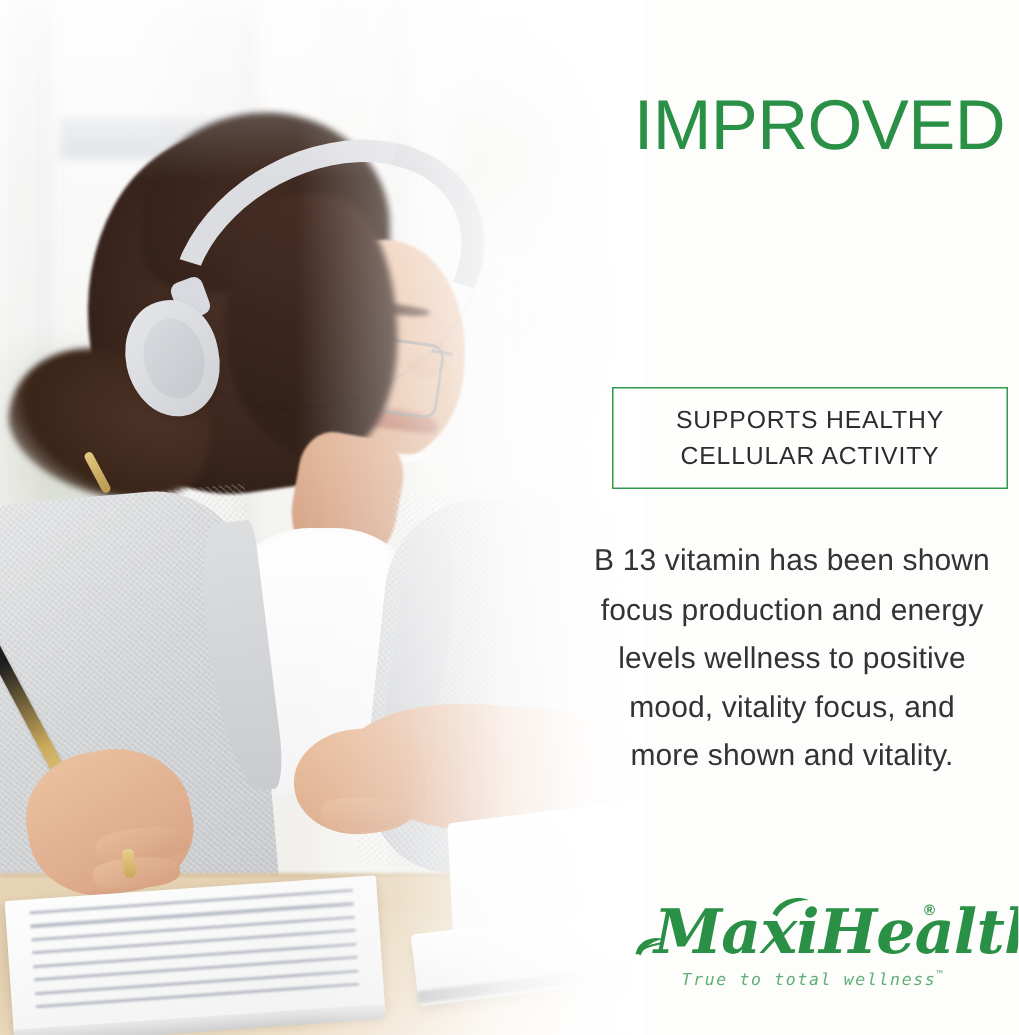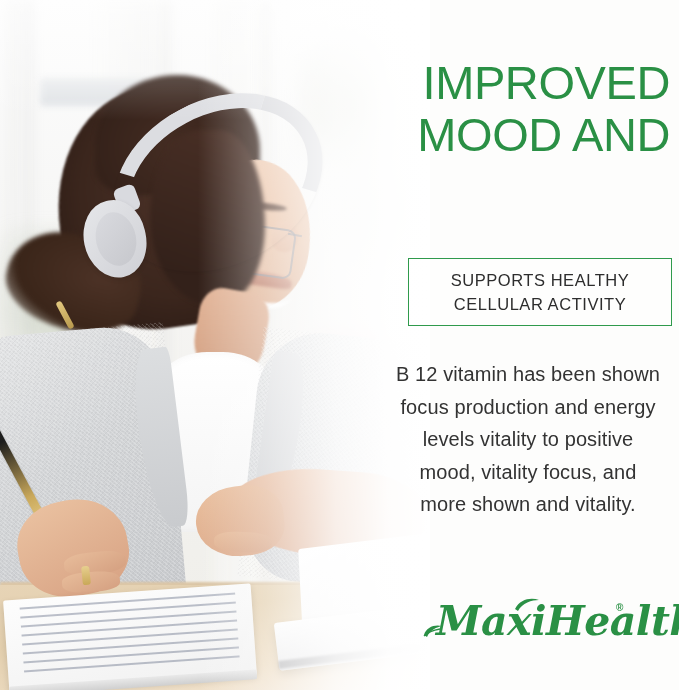--- a/index.html
+++ b/index.html
@@ -426,48 +426,50 @@
     </div>
 
     <div class="photo-soft-top"></div>
     <div class="photo-fade"></div>
   </div>
 
   <div class="content">
 
     <div class="headline">
       <span class="hl">IMPROVED</span>
-      <span class="hl">MOOD AND</span>
     </div>
 
     <div class="badge">
       <div class="badge-text">
         <span>SUPPORTS HEALTHY</span>
         <span>CELLULAR ACTIVITY</span>
       </div>
     </div>
 
     <div class="body-copy">
-      <span>B 12 vitamin has been shown</span>
+      <span>B 13 vitamin has been shown</span>
       <span>focus production and energy</span>
-      <span>levels vitality to positive</span>
+      <span>levels wellness to positive</span>
       <span>mood, vitality focus, and</span>
       <span>more shown and vitality.</span>
     </div>
 
     <div class="logo">
       <span class="leaf-pre">
         <svg width="22" height="22" viewBox="0 0 22 22">
           <path d="M2 15 C4 7, 13 4, 20 6 C15 7, 8 10, 5 17 Z" fill="#2a9045"></path>
           <path d="M2 16 C6 12, 12 10, 18 9" stroke="#2a9045" stroke-width="1.4" fill="none"></path>
         </svg>
       </span>
       <span class="logo-word">MaxiHealth</span>
       <span class="leaf-dot">
         <svg width="26" height="16" viewBox="0 0 26 16">
           <path d="M1 12 C6 2, 17 0, 25 3 C18 3, 8 6, 4 14 Z" fill="#2a9045"></path>
         </svg>
       </span>
       <span class="logo-reg">®</span>
+      <div class="logo-tag">
+        <span>True to total wellness</span><span class="logo-tm">™</span>
+      </div>
     </div>
 
   </div>
 </div>
 
 </body></html>

